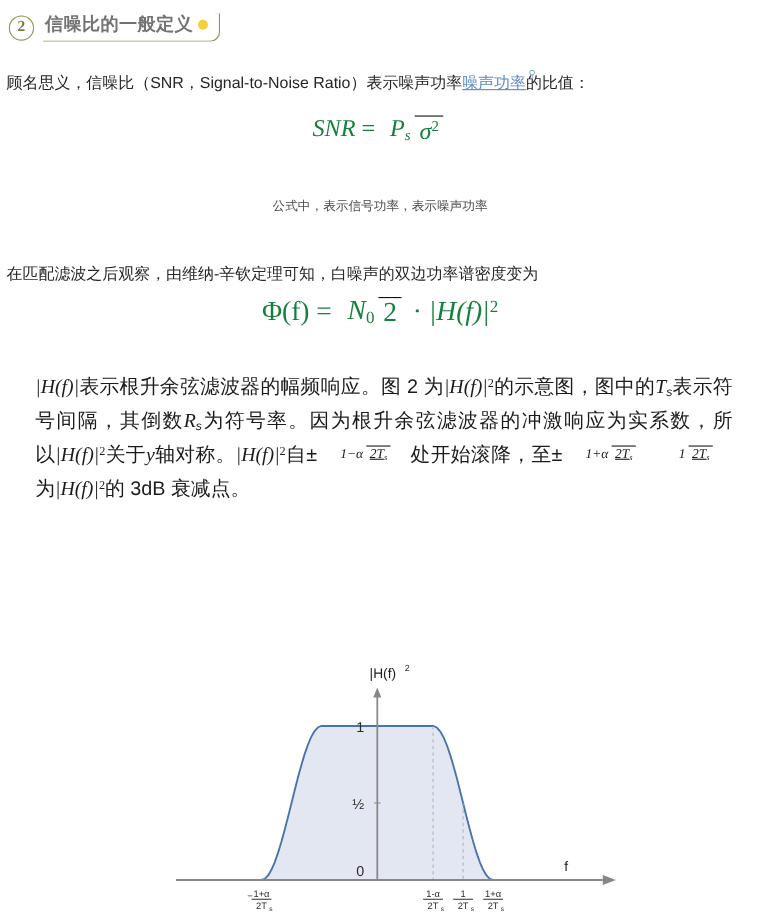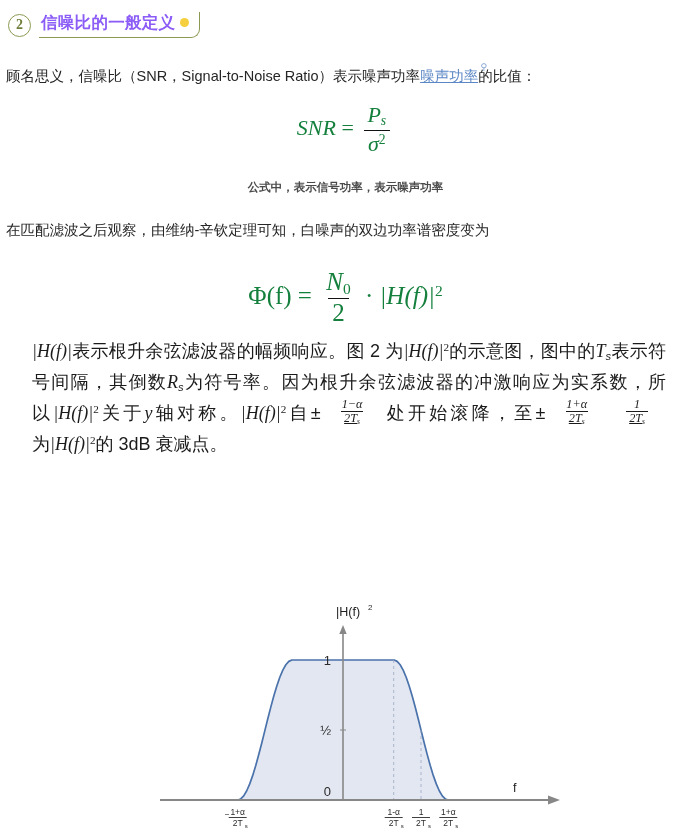--- a/index.html
+++ b/index.html
@@ -47,21 +47,21 @@
     align-items: center;
     border-bottom: 1.6px solid #8a9a52;
     border-right: 1.6px solid #8a9a52;
     border-bottom-right-radius: 9px;
     height: 26px;
     box-sizing: border-box;
   }
   .header-title {
     font-size: 16.5px;
     font-weight: bold;
-    color: #8b5cf6;
+    color: #737373;
     letter-spacing: 0.3px;
     line-height: 1;
     text-align: center;
   }
   .yellow-dot {
     width: 9px;
     height: 9px;
     border-radius: 50%;
     background: #f5cf3d;
     margin-left: 5px;
@@ -71,21 +71,21 @@
   
   .para {
     position: absolute;
     left: 6px;
     font-size: 14.5px;
     color: #262626;
     line-height: 1.5;
     white-space: nowrap;
   }
   .para-1 { top: 66px; }
-  .para-2 { top: 220px; }
+  .para-2 { top: 240px; }
 
   .lnk {
     color: #5b87c5;
     position: relative;
   }
   .lnk .sup-search {
     position: absolute;
     top: -7px;
     right: -9px;
     font-size: 9px;
@@ -106,21 +106,21 @@
   }
   .formula-2 {
     left: 0; right: 0;
     top: 270px;
     text-align: center;
     font-size: 25px;
   }
   .mi { font-style: italic; }
   .frac {
     display: inline-flex;
-    flex-direction: column;
+    flex-direction: row;
     align-items: center;
     vertical-align: middle;
     margin: 0 4px;
     position: relative;
     top: -1px;
   }
   .frac .num {
     padding: 0 4px 1px 4px;
     line-height: 1.05;
   }
@@ -133,21 +133,20 @@
   .sup { font-size: 0.62em; vertical-align: 0.5em; font-style: normal; }
 
   
   .caption {
     position: absolute;
     left: 0; right: 0;
     top: 180px;
     text-align: center;
     font-size: 11.5px;
     color: #4a4a4a;
-    font-weight: bold;
   }
 
   
   .bigtext {
     position: absolute;
     left: 32px;
     top: 336px;
     width: 634px;
     font-size: 18px;
     line-height: 1.72;
@@ -158,21 +157,21 @@
   .bigtext .mif {
     font-family: "Liberation Serif", "DejaVu Serif", serif;
     font-style: italic;
   }
   .bigtext .mup {
     font-family: "Liberation Serif", "DejaVu Serif", serif;
     font-style: normal;
   }
   .ifrac {
     display: inline-flex;
-    flex-direction: column;
+    flex-direction: row;
     align-items: center;
     vertical-align: middle;
     font-family: "Liberation Serif", "DejaVu Serif", serif;
     font-size: 0.68em;
     margin: 0 18px;
     position: relative;
     top: -2px;
   }
   .ifrac .n { padding: 0 3px; line-height: 1.05; font-style: italic; }
   .ifrac .d { border-top: 1.1px solid #1b1b1b; padding: 0 3px; line-height: 1.1; font-style: italic; text-decoration: underline; }

